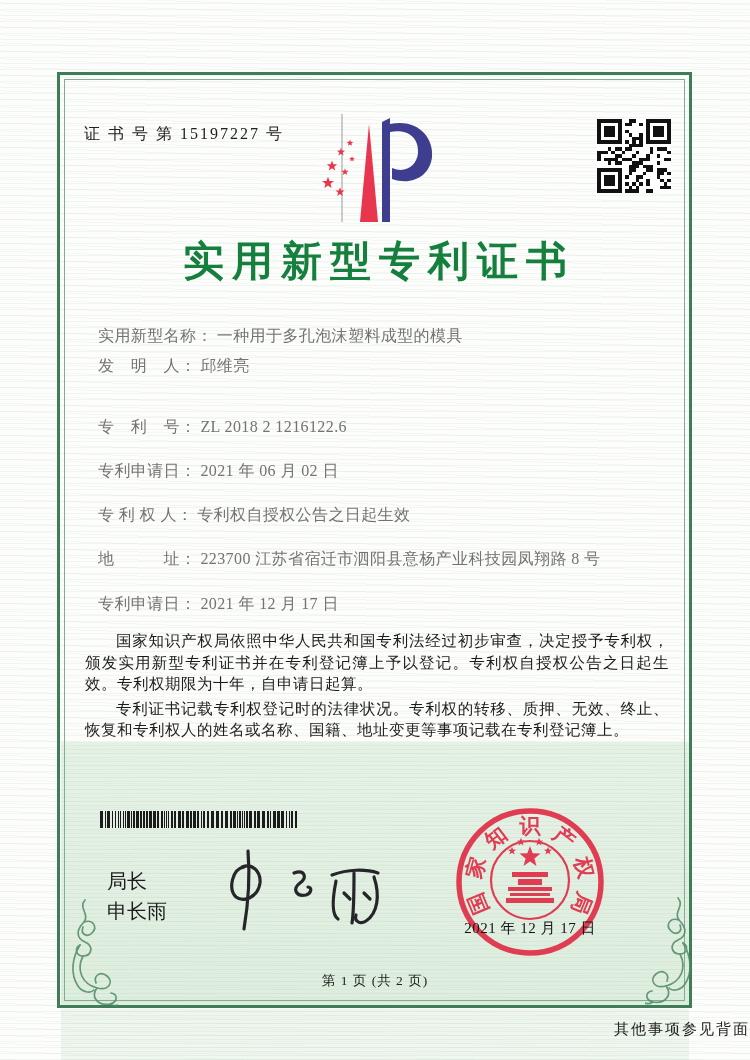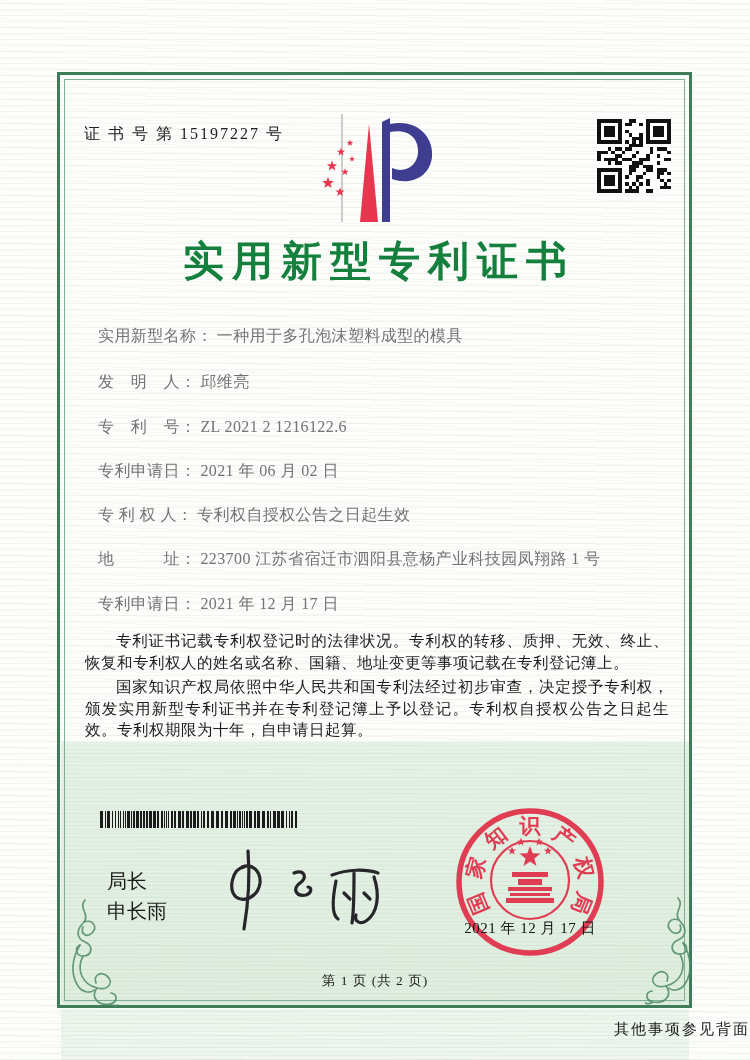--- a/index.html
+++ b/index.html
@@ -220,42 +220,42 @@
     <rect x="11" y="20" width="1" height="1" fill="#111"></rect>
     <rect x="14" y="20" width="1" height="1" fill="#111"></rect>
     <rect x="15" y="20" width="1" height="1" fill="#111"></rect>
   </svg>
 
 <div class="abs title">实用新型专利证书</div>
 
 <div class="abs row" style="top:326px">
   <span class="label">实用新型名称：</span><span class="value">一种用于多孔泡沫塑料成型的模具</span>
 </div>
-<div class="abs row" style="top:372px">
+<div class="abs row" style="top:356px">
   <span class="label">发　明　人：</span><span class="value">邱维亮</span>
 </div>
 <div class="abs row" style="top:417px">
-  <span class="label">专　利　号：</span><span class="value">ZL 2021 2 1216122.6</span>
+  <span class="label">专　利　号：</span><span class="value">ZL 2018 2 1216122.6</span>
 </div>
 <div class="abs row" style="top:461px">
   <span class="label">专利申请日：</span><span class="value">2021 年 06 月 02 日</span>
 </div>
 <div class="abs row" style="top:505px">
   <span class="label">专 利 权 人：</span><span class="value">专利权自授权公告之日起生效</span>
 </div>
 <div class="abs row" style="top:549px">
-  <span class="label">地　　　址：</span><span class="value">223700 江苏省宿迁市泗阳县意杨产业科技园凤翔路 1 号</span>
+  <span class="label">地　　　址：</span><span class="value">223700 江苏省宿迁市泗阳县意杨产业科技园凤翔路 8 号</span>
 </div>
 <div class="abs row" style="top:594px;width:584px">
   <span class="label">专利申请日：</span><span class="value">2021 年 12 月 17 日</span>
 </div>
 
 <div class="abs paras">
+  <p>国家知识产权局依照中华人民共和国专利法经过初步审查，决定授予专利权，颁发实用新型专利证书并在专利登记簿上予以登记。专利权自授权公告之日起生效。专利权期限为十年，自申请日起算。</p>
   <p>专利证书记载专利权登记时的法律状况。专利权的转移、质押、无效、终止、恢复和专利权人的姓名或名称、国籍、地址变更等事项记载在专利登记簿上。</p>
-  <p>国家知识产权局依照中华人民共和国专利法经过初步审查，决定授予专利权，颁发实用新型专利证书并在专利登记簿上予以登记。专利权自授权公告之日起生效。专利权期限为十年，自申请日起算。</p>
 </div>
 
 <svg id="barcode-svg" class="abs" style="left:100px;top:811px;" width="198" height="17" viewBox="0 0 198 17" preserveAspectRatio="none" shape-rendering="crispEdges">
     <rect x="0" y="0" width="3" height="17" fill="#1b1b1b"></rect>
     <rect x="5" y="0" width="1" height="17" fill="#1b1b1b"></rect>
     <rect x="7" y="0" width="3" height="17" fill="#1b1b1b"></rect>
     <rect x="12" y="0" width="1" height="17" fill="#1b1b1b"></rect>
     <rect x="15" y="0" width="1" height="17" fill="#1b1b1b"></rect>
     <rect x="18" y="0" width="1" height="17" fill="#1b1b1b"></rect>
     <rect x="20" y="0" width="1" height="17" fill="#1b1b1b"></rect>

